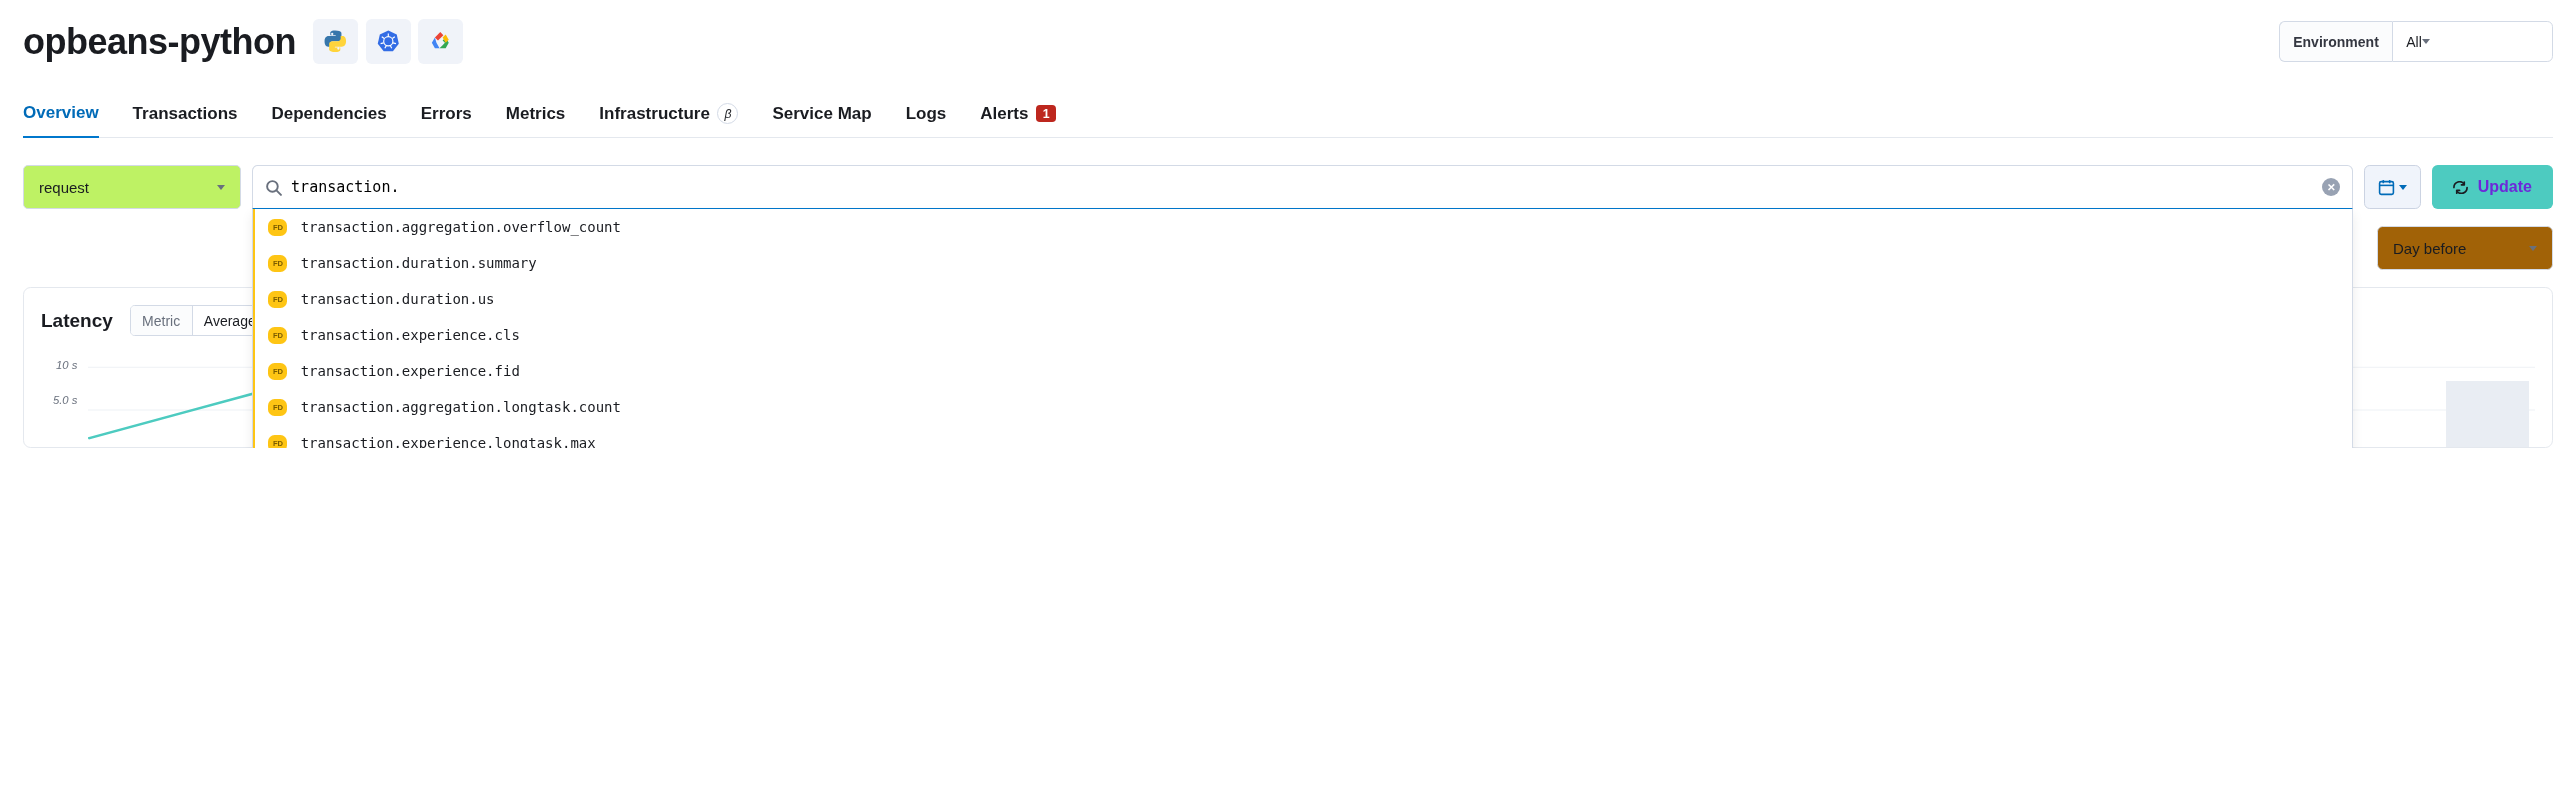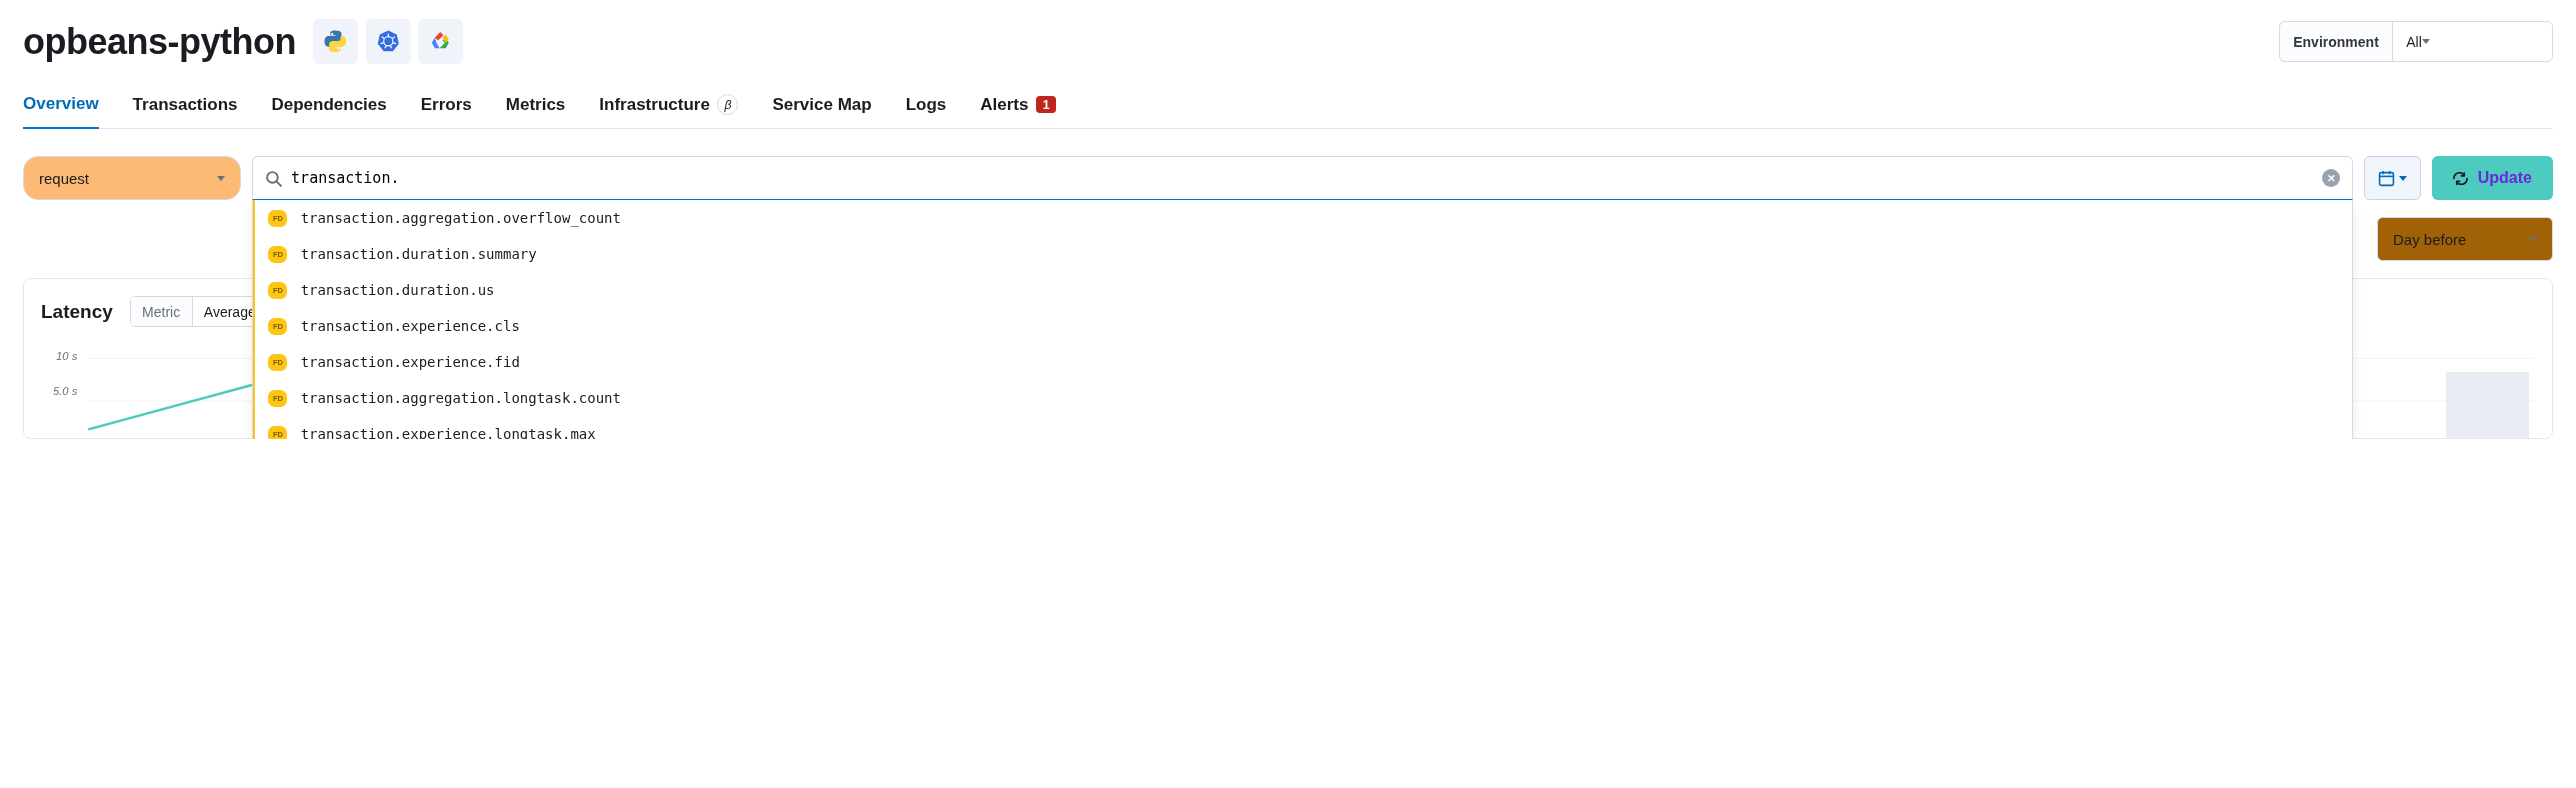--- a/index.html
+++ b/index.html
@@ -9,21 +9,21 @@
       background: #fff;
       font-size: 15px;
     }
     .page { padding: 19px 23px 0 23px; }
 
     
     .header {
       display: flex;
       align-items: center;
       justify-content: space-between;
-      margin-bottom: 16px;
+      margin-bottom: 39px;
     }
     .header-left { display: flex; align-items: center; gap: 17px; }
     .page-title { font-size: 36px; font-weight: 700; letter-spacing: -0.5px; }
     .tech-icons { display: flex; gap: 7.6px; }
     .tech-icon {
       width: 45px; height: 45px;
       background: #f0f3f9;
       border-radius: 5.7px;
       display: flex; align-items: center; justify-content: center;
     }
@@ -63,21 +63,20 @@
     }
     .tab {
       font-size: 17px;
       font-weight: 700;
       color: #1a1c21;
       padding: 0 0 13.2px 0;
       cursor: pointer;
       display: flex;
       align-items: center;
       gap: 7.6px;
-      margin-top: 14px;
     }
     .tab.active {
       color: #006bb8;
       border-bottom: 2.8px solid #07c;
       margin-bottom: -0.9px;
     }
     .beta-badge {
       width: 21px; height: 21px;
       border: 0.9px solid #d3dae6;
       border-radius: 50%;
@@ -98,24 +97,24 @@
     .filter-bar {
       display: flex;
       gap: 11.3px;
       margin-top: 26.5px;
       position: relative;
     }
     .type-select {
       width: 218px;
       padding: 12.3px 15px;
       border: 0.9px solid #d3dae6;
-      border-radius: 15px;
+      border-radius: 5px;
       display: flex; align-items: center; justify-content: space-between;
       font-size: 15px;
-      background: #fdba74;
+      background: #bef264;
     }
     .search-wrap {
       flex: 1;
       position: relative;
     }
     .search-input-wrap {
       display: flex;
       align-items: center;
       border: 0.9px solid #d3dae6;
       border-bottom: 1.9px solid #07c;

